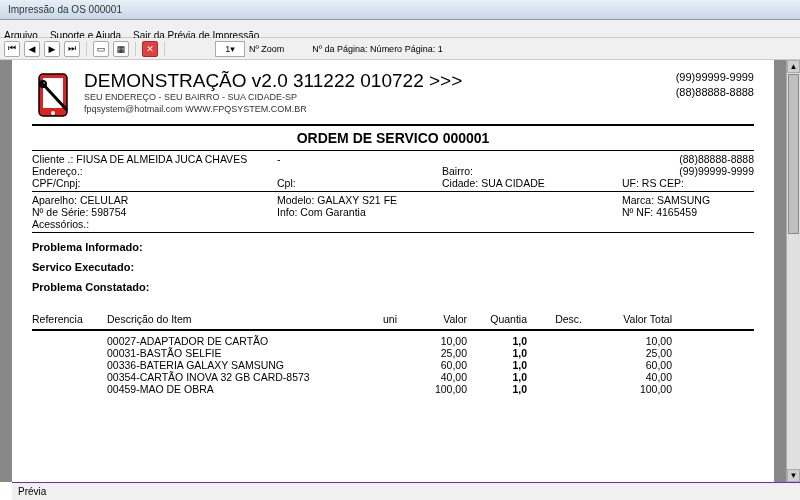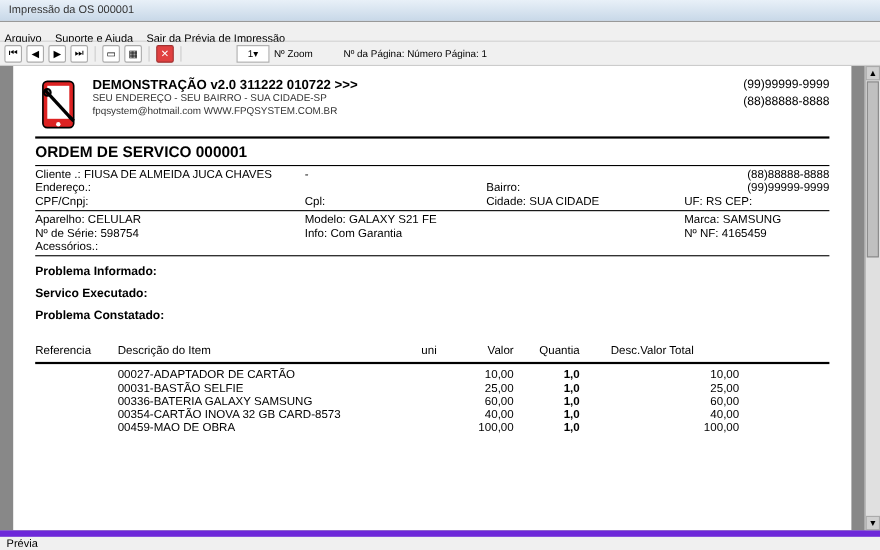--- a/index.html
+++ b/index.html
@@ -17,35 +17,35 @@
     .content-scroll { flex: 1; overflow: hidden; padding: 0 12px; }
     .scrollbar-v { width: 14px; background: #e0e0e0; border-left: 1px solid #aaa; position: relative; }
     .scroll-thumb-v { position: absolute; left: 1px; right: 1px; top: 14px; height: 160px; background: #c0c0c0; border: 1px solid #888; }
     .scroll-arrow { position: absolute; left: 0; right: 0; height: 13px; display: flex; align-items: center; justify-content: center; font-size: 8px; background: #d0d0d0; border: 1px solid #aaa; }
     .scroll-arrow.top { top: 0; } .scroll-arrow.bot { bottom: 0; }
     .page { background: #fff; width: 100%; height: 100%; padding: 10px 20px; position: relative; }
     .header-row { display: flex; align-items: flex-start; gap: 10px; }
     .logo { width: 42px; height: 50px; position: relative; }
     .logo svg { width: 100%; height: 100%; }
     .header-text { flex: 1; }
-    .header-title { font-weight: bold; font-size: 12px; }
+    .header-title { font-weight: normal; font-size: 19px; }
     .header-sub { font-size: 9px; color: #333; line-height: 1.3; }
     .header-phones { text-align: right; font-size: 11px; line-height: 1.4; }
     .hr-thick { border: 0; border-top: 2px solid #000; margin: 4px 0; }
     .hr-thin { border: 0; border-top: 1px solid #000; margin: 2px 0; }
-    .os-row { display: flex; justify-content: flex-start; align-items: baseline; margin: 4px 0; }
+    .os-row { display: flex; justify-content: center; align-items: baseline; margin: 4px 0; }
     .os-title { font-weight: bold; font-size: 14px; }
     .cli-row { display: flex; font-size: 10.5px; }
     .cli-row .c1 { width: 245px; } .cli-row .c2 { width: 165px; } .cli-row .c3 { width: 180px; } .cli-row .c4 { flex: 1; text-align: right; }
     .sec-label { font-weight: bold; font-size: 11px; margin: 8px 0; }
     .items-head { display: flex; font-size: 10.5px; margin-top: 20px; }
-    .items-head .i1 { width: 75px; } .items-head .i2 { width: 255px; } .items-head .i3 { width: 35px; text-align: right; } .items-head .i4 { width: 70px; text-align: right; } .items-head .i5 { width: 60px; text-align: right; } .items-head .i6 { width: 55px; text-align: right; } .items-head .i7 { width: 90px; text-align: left; }
+    .items-head .i1 { width: 75px; } .items-head .i2 { width: 255px; } .items-head .i3 { width: 35px; text-align: right; } .items-head .i4 { width: 70px; text-align: right; } .items-head .i5 { width: 60px; text-align: right; } .items-head .i6 { width: 55px; text-align: right; } .items-head .i7 { width: 90px; text-align: right; }
     .item-row { display: flex; font-size: 10.5px; }
     .item-row .i1 { width: 75px; } .item-row .i2 { width: 255px; } .item-row .i3 { width: 35px; text-align: right; } .item-row .i4 { width: 70px; text-align: right; } .item-row .i5 { width: 60px; text-align: right; font-weight: bold; } .item-row .i6 { width: 55px; text-align: right; } .item-row .i7 { width: 90px; text-align: right; }
-    .statusbar { height: 18px; background: #f0f0f0; border-top: 6px solid #6d28d9; font-size: 10px; padding: 2px 6px; display: flex; align-items: center; }
+    .statusbar { height: 18px; background: #f0f0f0; border-top: 1px solid #6d28d9; font-size: 10px; padding: 2px 6px; display: flex; align-items: center; margin-left: 12px; }
     .label { display: inline; }
   </style>
 </head>
 <body>
 
 <div class="window">
   <div class="titlebar">
     <span>Impressão da OS 000001</span>
   </div>
   <div class="menubar">

